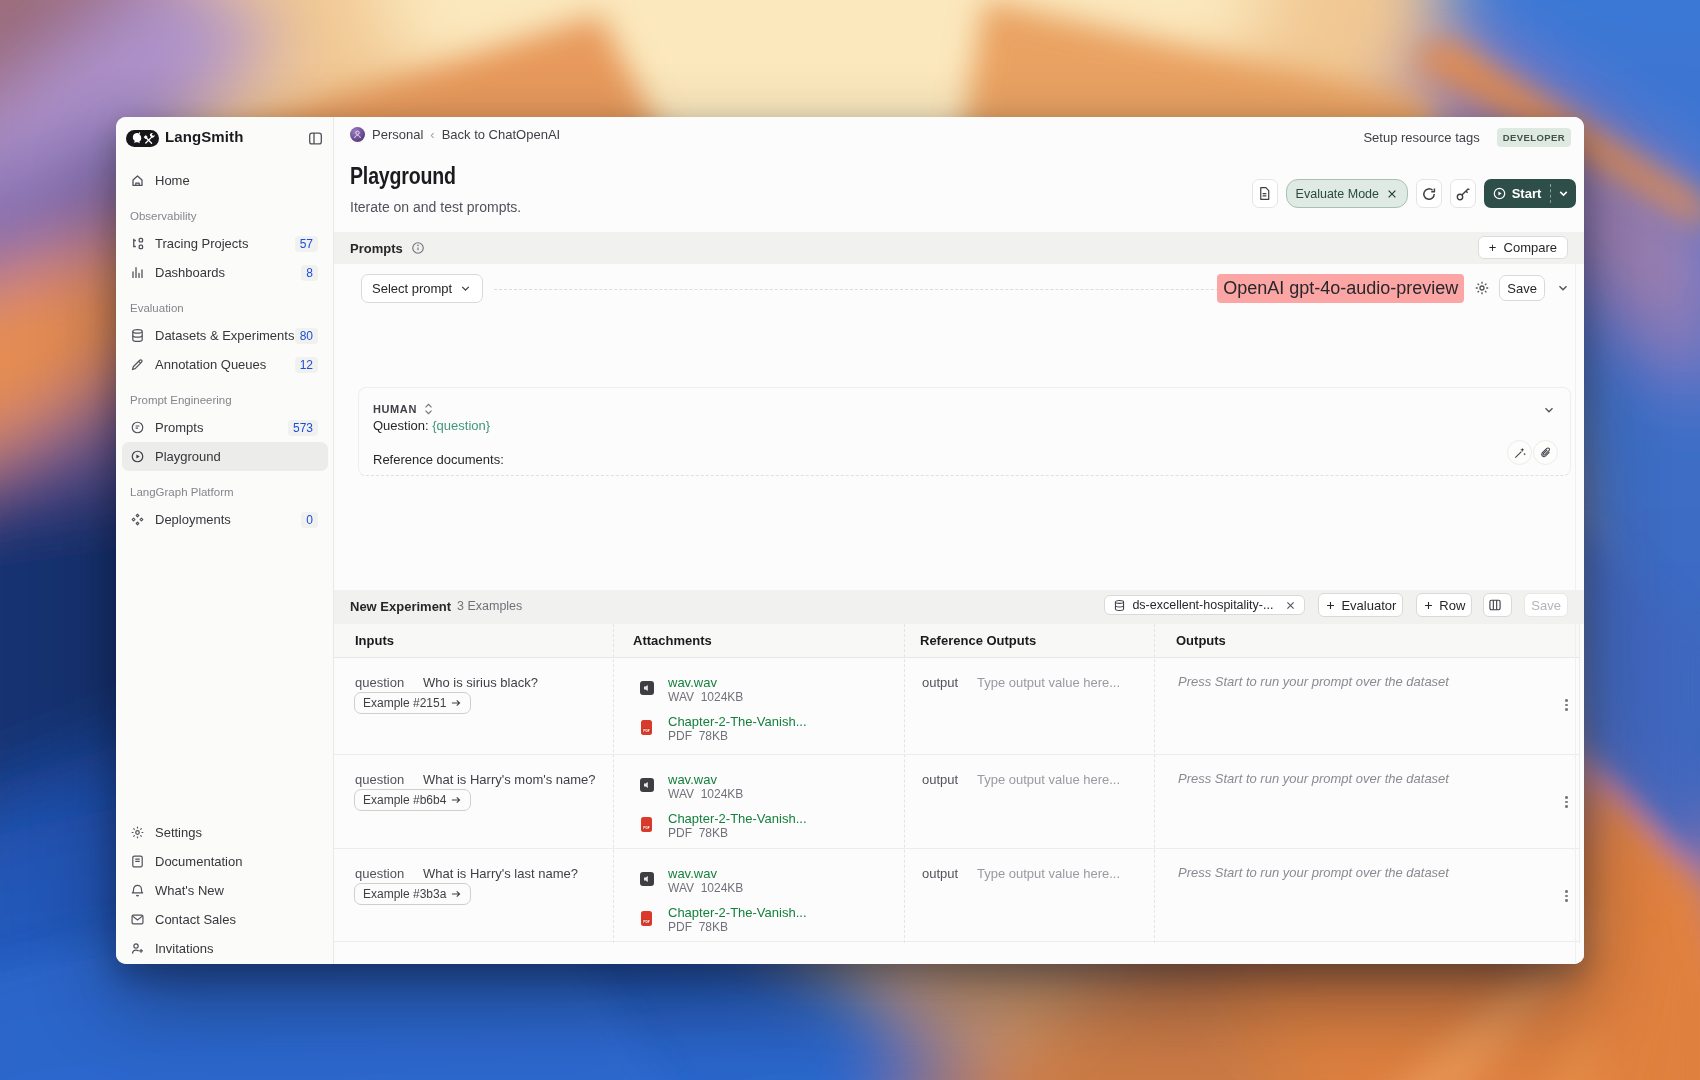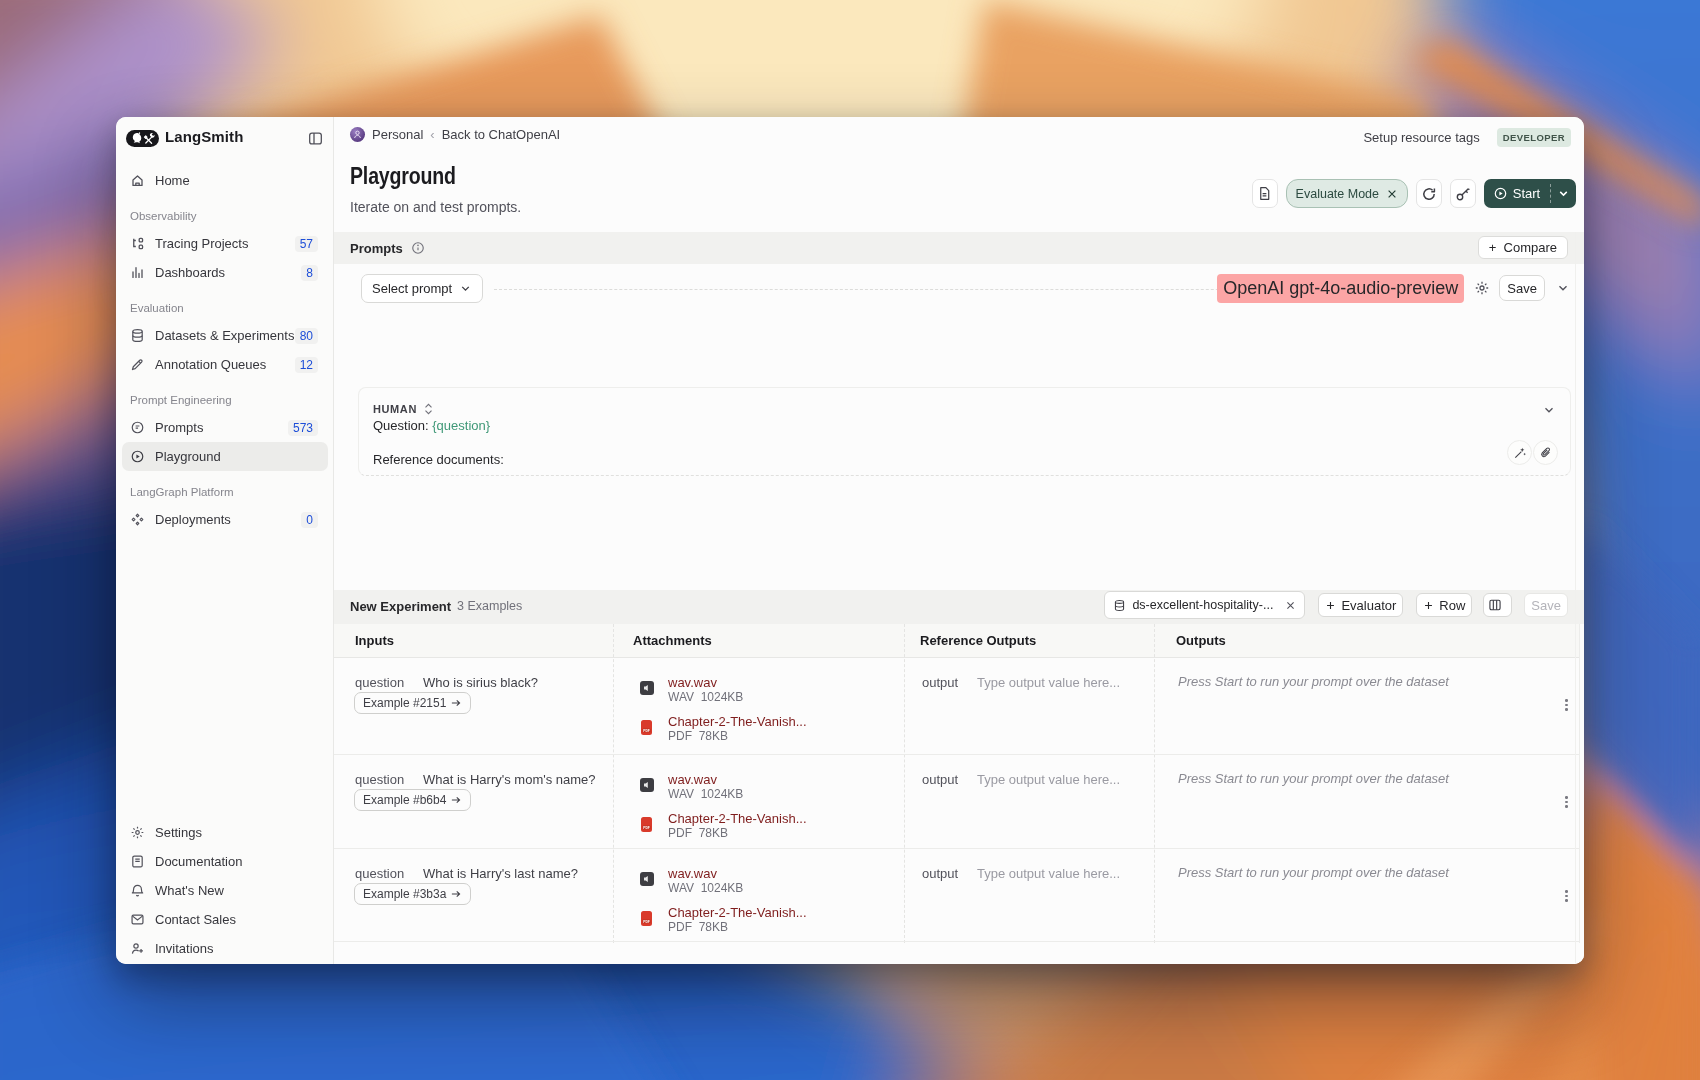--- a/index.html
+++ b/index.html
@@ -38,21 +38,21 @@
 .pagehead { position:absolute; left:0; top:41px; width:100%; height:74px; }
 .pagehead h1 { position:absolute; left:16px; top:5px; font-size:23px; font-weight:700; color:#1b1b1f; transform:scaleX(.85); transform-origin:left center; letter-spacing:-.2px; }
 .pagehead .sub { position:absolute; left:16px; top:41px; font-size:14px; color:#52525b; }
 .actions { position:absolute; right:8px; top:21px; height:29px; display:flex; align-items:center; }
 .icon-btn { width:26px; height:29px; border:1px solid #e4e4e4; border-radius:7px; background:#fff;
   display:flex; align-items:center; justify-content:center; margin-left:8px; }
 .eval-pill { height:29px; display:flex; align-items:center; background:#dfeae4; border:1px solid #a9c1b4;
   border-radius:12px; padding:0 9px; margin-left:8px; font-size:12.5px; font-weight:500; color:#2c4a40; }
 .eval-pill svg { margin-left:7px; }
 .start-btn { height:29px; display:flex; align-items:center; background:#2e4f49; border-radius:7px;
-  margin-left:8px; color:#fff; font-size:13px; font-weight:400; padding:0; }
+  margin-left:8px; color:#fff; font-size:13px; font-weight:700; padding:0; }
 .start-main { display:flex; align-items:center; justify-content:center; width:66px; }
 .start-main svg { margin-right:6px; }
 .start-div { width:0; height:19px; border-left:1px dashed rgba(255,255,255,.45); }
 .start-chev { width:25px; display:flex; align-items:center; justify-content:center; }
 
 .secbar { position:absolute; left:0; width:100%; height:32px; background:#f1f1ef; display:flex; align-items:center; }
 .secbar .t { font-size:13px; font-weight:700; color:#27272a; margin-left:16px; }
 .secbar.prompts { top:115px; }
 .compare-btn { position:absolute; right:16px; top:4px; height:23px; background:#fff; border:1px solid #dcdcda;
   border-radius:6px; display:flex; align-items:center; padding:0 10px; font-size:13px; color:#27272a; }
@@ -82,21 +82,21 @@
   display:flex; align-items:center; justify-content:center; margin-left:1px; }
 .addrow { position:absolute; left:27px; top:224px; display:flex; }
 .add-btn { height:24px; border:1px solid #d9d9d7; border-radius:6px; background:#fff; display:flex;
   align-items:center; padding:0 10px; margin-right:9px; font-size:13px; color:#27272a; }
 .add-btn svg { margin-right:6px; }
 
 .expbar { position:absolute; left:0; top:473px; width:100%; height:34px; background:#f1f1ef; }
 .expbar .t { position:absolute; left:16px; top:9px; font-size:13px; font-weight:700; color:#27272a; }
 .expbar .n { position:absolute; left:123px; top:9px; font-size:12.5px; color:#71717a; }
 .exp-btns { position:absolute; right:16px; top:3px; height:24px; display:flex; align-items:center; }
-.ds-pill { height:28px; background:#fff; border:1px solid #d9d9d7; border-radius:6px; display:flex;
+.ds-pill { height:20px; background:#fff; border:1px solid #d9d9d7; border-radius:6px; display:flex;
   align-items:center; padding:0 8px; font-size:12.5px; color:#27272a; }
 .ds-pill svg.db { margin-right:6px; }
 .ds-pill svg.x { margin-left:12px; }
 .exp-btn { height:24px; background:#fff; border:1px solid #d9d9d7; border-radius:6px; display:flex;
   align-items:center; padding:0 6px; margin-left:13px; font-size:13px; color:#27272a; }
 .exp-btn svg { margin-right:5px; }
 .exp-btn.iconly { padding:0 4px; margin-left:11px; }
 .exp-btn.disabled { color:#b4b4ba; border-color:#e7e7e5; margin-left:12px; padding:0 6px; }
 
 .tbl { position:absolute; left:0; top:507px; width:100%; bottom:0; background:#fcfcfc; }
@@ -104,21 +104,21 @@
 .thead .h { position:absolute; top:9px; font-size:13px; font-weight:700; color:#1b1b1f; }
 .trow { position:absolute; left:0; width:1245px; height:93px; border-bottom:1px solid #ececea; }
 .vline { position:absolute; top:0; bottom:21px; width:0; border-left:1px dashed #e4e4e2; }
 .cell-q { position:absolute; left:21px; top:17px; font-size:13px; color:#52525b; }
 .cell-qv { position:absolute; left:89px; top:17px; font-size:13px; color:#3f3f46; }
 .expill { position:absolute; left:20px; top:34px; height:22px; border:1px solid #cfcfcd; border-radius:7px;
   display:flex; align-items:center; padding:0 8px; font-size:12px; color:#3f3f46; background:#fcfcfc; }
 .expill svg { margin-left:4px; }
 .att { position:absolute; left:306px; width:280px; }
 .att .fico { position:absolute; left:0; top:6px; }
-.att .fn { position:absolute; left:28px; top:0; font-size:13px; font-weight:500; color:#7f1d1d; }
+.att .fn { position:absolute; left:28px; top:0; font-size:13px; font-weight:500; color:#15803d; }
 .att .fm { position:absolute; left:28px; top:15px; font-size:12px; color:#71717a; }
 .cell-o { position:absolute; left:588px; top:17px; font-size:13px; color:#52525b; }
 .cell-ov { position:absolute; left:643px; top:17px; font-size:13px; color:#9a9aa2; }
 .cell-press { position:absolute; left:844px; top:16px; font-size:13px; font-style:italic; color:#8a8a92; }
 .dots3 { position:absolute; left:1231px; display:flex; flex-direction:column; align-items:center; }
 .dots3 span { width:2.5px; height:2.5px; border-radius:50%; background:#7a7a82; margin:1.1px 0; }
 </style>
 </head>
 <body>
 <svg class="bg" viewBox="0 0 1700 1080" preserveAspectRatio="none">

